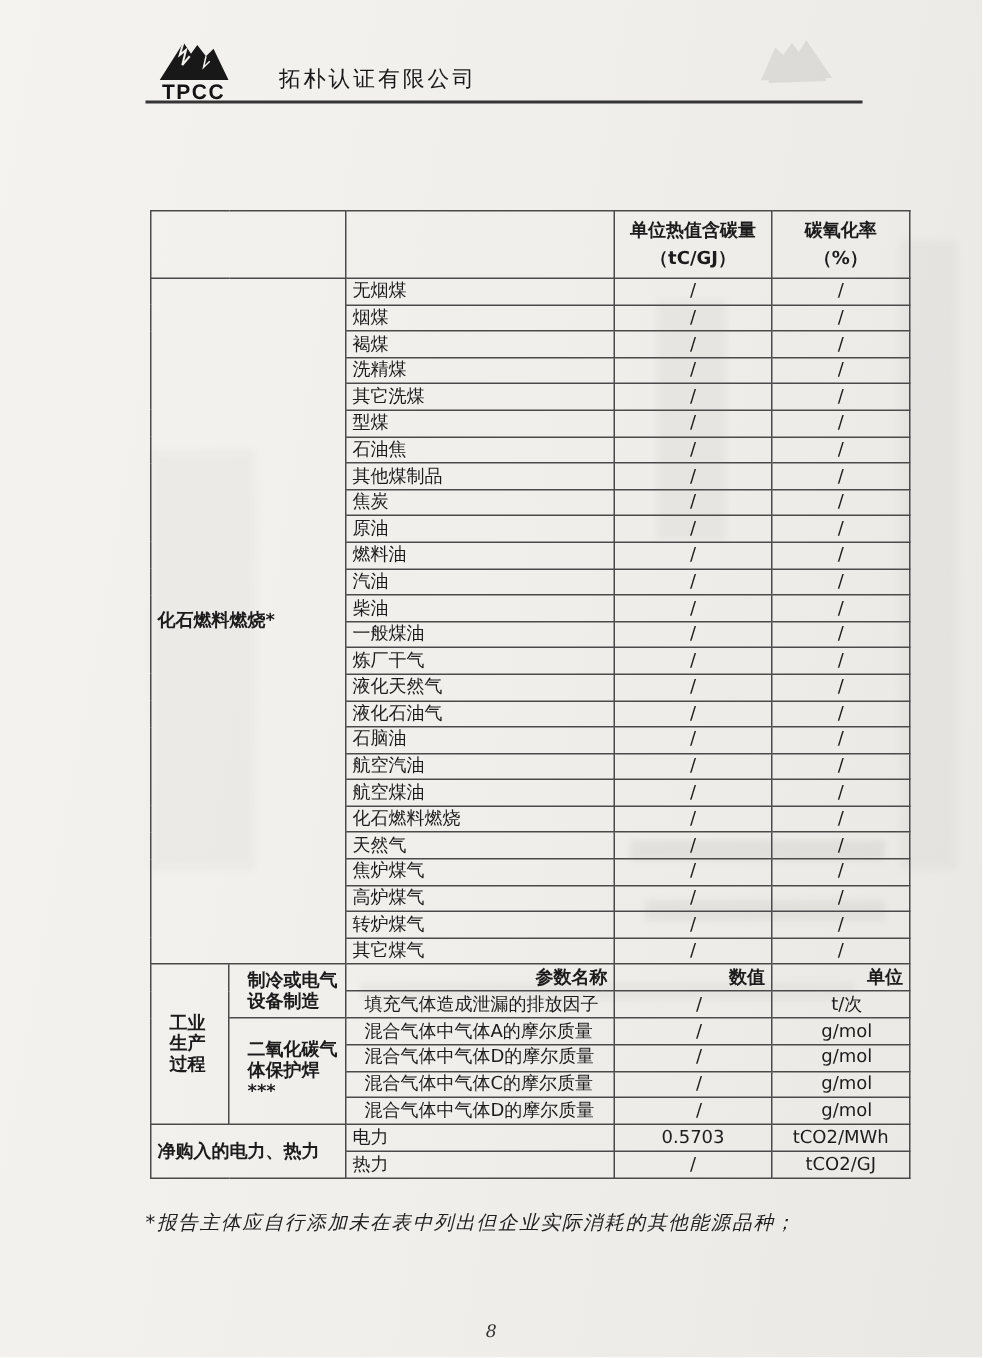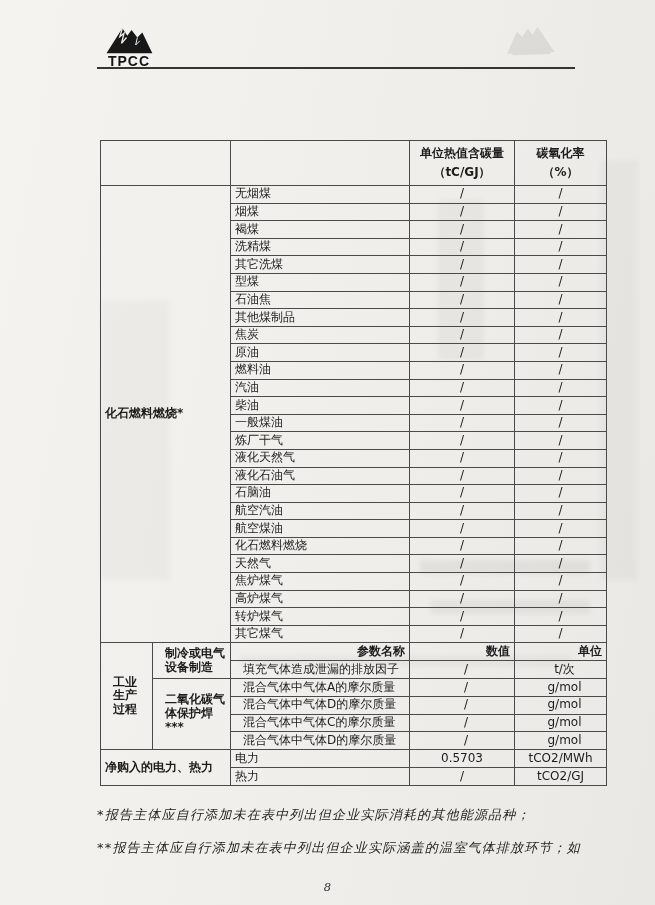--- a/index.html
+++ b/index.html
@@ -64,20 +64,21 @@
   <div class="logo">
     <span>
       <svg width="50" height="32" viewBox="0 0 60 36">
         <path d="M3 34 L22 4 L28 13 L33 6 L40 15 L46 9 L58 34 Z" fill="#181818"></path>
         <path d="M22 4 L19 14 L24 10 L21 22 L27 15" stroke="#f2f1ee" stroke-width="1.6" fill="none"></path>
         <path d="M40 15 L38 24 L43 19" stroke="#f2f1ee" stroke-width="1.2" fill="none"></path>
       </svg>
     </span>
     <div class="logo-text">TPCC</div>
   </div>
+  <div class="company">拓朴认证有限公司</div>
   <div class="ghost-logo">
     <svg width="52" height="34" viewBox="0 0 60 36">
       <path d="M3 34 L22 4 L28 13 L33 6 L40 15 L46 9 L58 34 Z" fill="#6b6a66"></path>
       <rect x="8" y="30" width="44" height="6" fill="#6b6a66"></rect>
     </svg>
   </div>
   <div class="hdr-rule"></div>
 
 
   <table class="main-table">
@@ -274,16 +275,15 @@
         </tr>
         <tr class="buy-row">
           <td class="name-cell">热力</td>
           <td class="val-cell">/</td>
           <td class="val-cell">tCO2/GJ</td>
         </tr>
       </tbody>
   </table>
 
   <p class="footnote fn1">*报告主体应自行添加未在表中列出但企业实际消耗的其他能源品种；</p>
-  <p class="footnote fn2">**报告主体应自行添加未在表中列出但企业实际涵盖的温室气体排放环节；如</p>
 
   <div class="pageno">8</div>
 </div>
 
 </body></html>

